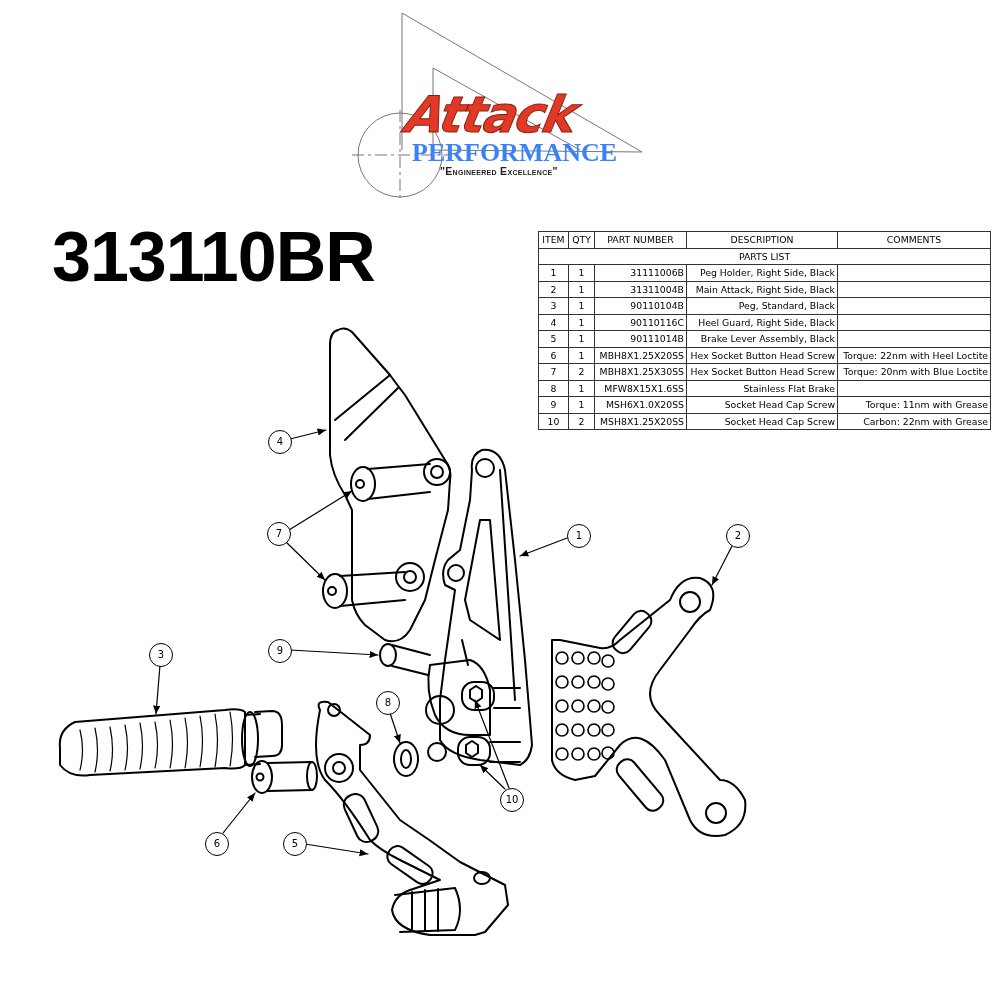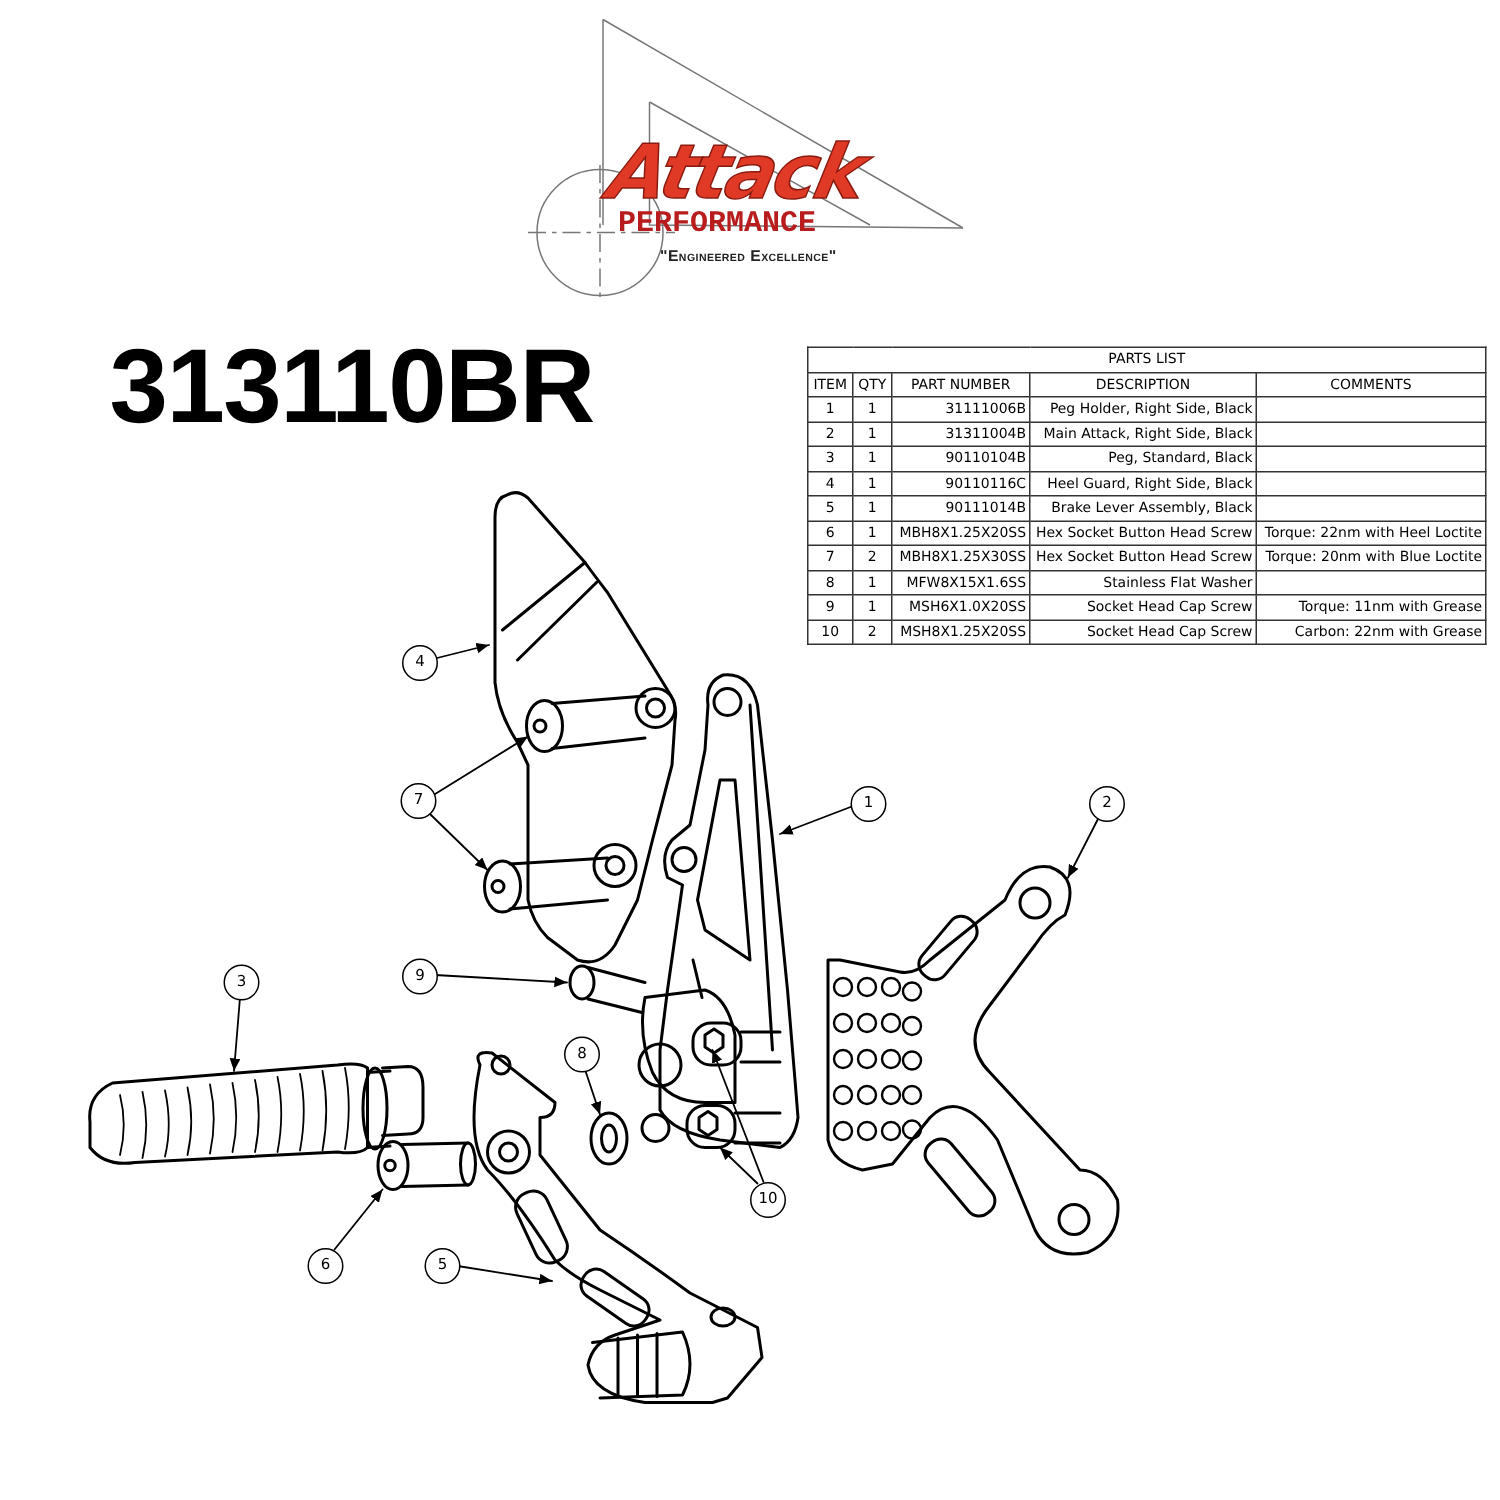--- a/index.html
+++ b/index.html
@@ -1,22 +1,22 @@
 <!DOCTYPE html>
 <html><head>
 <meta charset="utf-8">
 <style>
   html, body { margin: 0; padding: 0; background: #ffffff; }
   body { width: 1000px; height: 1000px; position: relative; overflow: hidden; font-family: "Liberation Sans", sans-serif; }
   #stage { position: absolute; left: 0; top: 0; width: 1000px; height: 1000px; }
   .logo { position: absolute; left: 340px; top: 10px; width: 320px; height: 200px; }
   .logo-attack { position: absolute; left: 67px; top: 80px; font-family: "DejaVu Sans", sans-serif; font-weight: bold; font-style: italic; font-size: 50px; letter-spacing: -2px; color: #e03a26; -webkit-text-stroke: 1px #8a1a10; transform: skewX(-12deg); line-height: 1; }
-  .logo-perf { position: absolute; left: 72px; top: 130px; font-family: Liberation Mono, monospace; font-weight: bold; font-size: 20px; color: #b91c1c; letter-spacing: 0px; line-height: 1; }
+  .logo-perf { position: absolute; left: 72px; top: 130px; font-family: Liberation Serif, serif; font-weight: bold; font-size: 26px; color: #3b82f6; letter-spacing: 0px; line-height: 1; }
   .logo-tag { position: absolute; left: 100px; top: 156px; font-family: "Liberation Sans", sans-serif; font-weight: bold; font-size: 10.5px; color: #222; letter-spacing: 0.3px; line-height: 1; font-variant: small-caps; }
-  .part-title { position: absolute; left: 52px; top: 222px; font-family: "Liberation Sans", sans-serif; font-weight: bold; font-size: 70px; color: #000; letter-spacing: -1px; line-height: 1; margin-left: 21px; }
+  .part-title { position: absolute; left: 52px; top: 222px; font-family: "Liberation Sans", sans-serif; font-weight: bold; font-size: 70px; color: #000; letter-spacing: -1px; line-height: 1; }
   table.parts { position: absolute; left: 538px; top: 231px; width: 452px; border-collapse: collapse; font-family: "DejaVu Sans", sans-serif; font-size: 9.3px; color: #000; table-layout: fixed; }
   table.parts td, table.parts th { border: 1px solid #333; padding: 0 2px; height: 15.5px; line-height: 15.5px; white-space: nowrap; overflow: hidden; font-weight: normal; }
   table.parts th.caption { text-align: center; }
   table.parts th.hdr { text-align: center; }
   table.parts td.c { text-align: center; }
   table.parts td.l { text-align: right; }
   .callout { position: absolute; width: 22px; height: 22px; border: 1px solid #000; border-radius: 50%; background: #fff; font-family: "DejaVu Sans", sans-serif; font-size: 10px; line-height: 22px; text-align: center; color: #000; }
   svg.drawing { position: absolute; left: 0; top: 0; }
 </style>
 </head>
@@ -44,30 +44,30 @@
   <table class="parts">
     <colgroup>
       <col style="width:30px">
         <col style="width:26px">
         <col style="width:92px">
         <col style="width:151px">
         <col style="width:153px">
     </colgroup>
     <tbody>
         <tr>
-      <th class="caption" colspan="5">PARTS LIST</th>
-    </tr>
-    <tr>
       <th class="hdr">ITEM</th>
       <th class="hdr">QTY</th>
       <th class="hdr">PART NUMBER</th>
       <th class="hdr">DESCRIPTION</th>
       <th class="hdr">COMMENTS</th>
     </tr>
     <tr>
+      <th class="caption" colspan="5">PARTS LIST</th>
+    </tr>
+    <tr>
       <td class="c">1</td>
       <td class="c">1</td>
       <td class="l">31111006B</td>
       <td class="l">Peg Holder, Right Side, Black</td>
       <td class="l"></td>
     </tr>
     <tr>
       <td class="c">2</td>
       <td class="c">1</td>
       <td class="l">31311004B</td>
@@ -106,21 +106,21 @@
       <td class="c">7</td>
       <td class="c">2</td>
       <td class="l">MBH8X1.25X30SS</td>
       <td class="l">Hex Socket Button Head Screw</td>
       <td class="l">Torque: 20nm with Blue Loctite</td>
     </tr>
     <tr>
       <td class="c">8</td>
       <td class="c">1</td>
       <td class="l">MFW8X15X1.6SS</td>
-      <td class="l">Stainless Flat Washer</td>
+      <td class="l">Stainless Flat Brake</td>
       <td class="l"></td>
     </tr>
     <tr>
       <td class="c">9</td>
       <td class="c">1</td>
       <td class="l">MSH6X1.0X20SS</td>
       <td class="l">Socket Head Cap Screw</td>
       <td class="l">Torque: 11nm with Grease</td>
     </tr>
     <tr>

